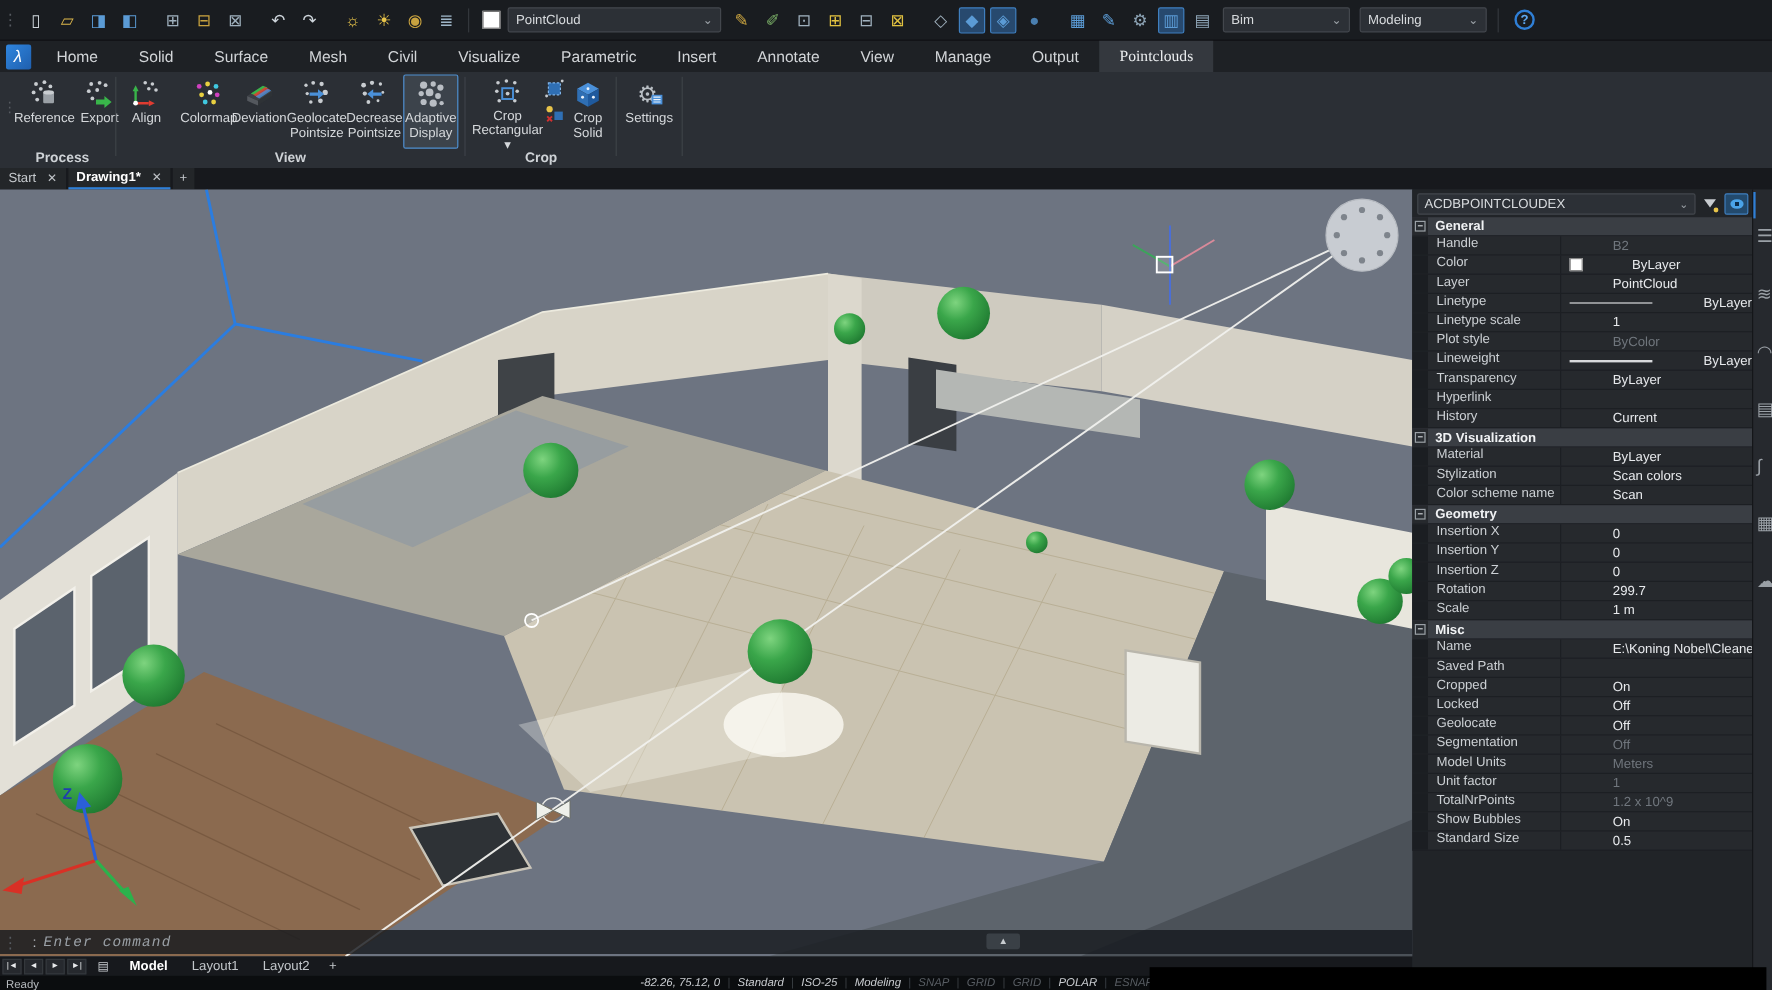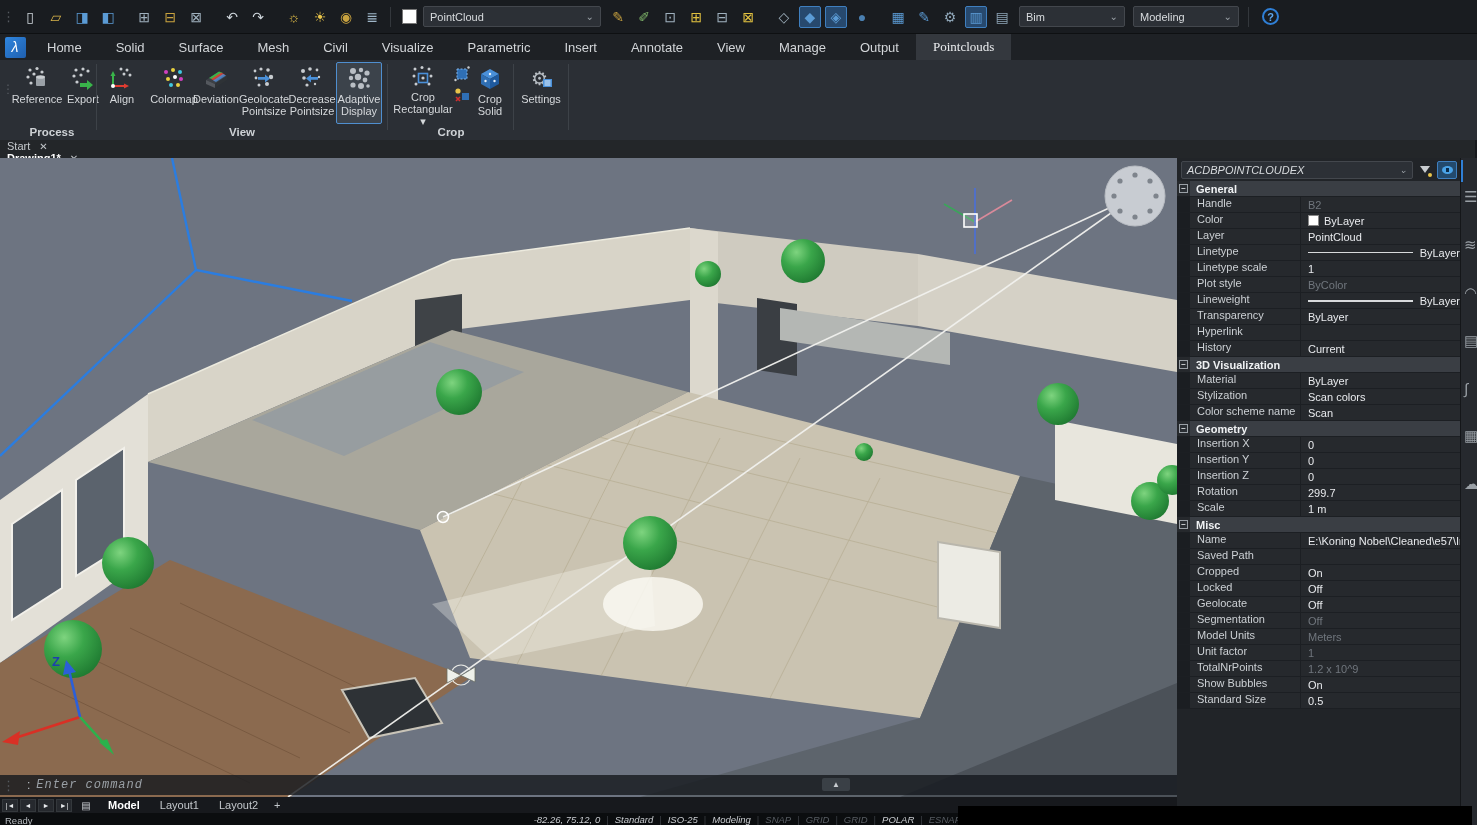--- a/index.html
+++ b/index.html
@@ -40,21 +40,21 @@
           text-align:center;}
   .rbtn{position:absolute;top:2px;width:50px;height:62px;display:flex;flex-direction:column;align-items:center;
         border:1px solid transparent;border-radius:2px;padding-top:2px;cursor:default;}
   .rbtn .ric{height:28px;display:flex;align-items:center;justify-content:center;}
   .rbtn .rlb{font-size:11px;line-height:12px;text-align:center;color:#d5d8db;white-space:pre-line;}
   .rbtn.active{background:#3c434b;border:1px solid #4f8fd0;}
   .minicol{position:absolute;top:6px;width:20px;display:flex;flex-direction:column;gap:4px;align-items:center;}
 
   
   .doctabs{position:absolute;top:140px;left:0;width:1477px;height:18px;background:#17191d;
-           display:flex;align-items:stretch;font-size:11px;flex-direction:column;}
+           display:flex;align-items:stretch;font-size:11px;}
   .dtab{display:flex;align-items:center;padding:0 7px;background:#232629;margin-right:2px;color:#c6cace;position:relative;}
   .dtab.active{color:#fff;font-weight:bold;border-bottom:2px solid #2f7fd6;}
   .dtab .x{margin-left:9px;font-weight:normal;color:#c0c4c8;font-size:10px;}
   .dplus{width:18px;display:flex;align-items:center;justify-content:center;background:#232629;color:#c6cace;}
 
   
   .viewport{position:absolute;top:158px;left:0;width:1177px;height:639px;background:#6d7481;}
 
   
   .cmdbar{position:absolute;top:775px;left:0;width:1177px;height:20px;background:rgba(22,26,30,0.82);
@@ -80,21 +80,21 @@
   .statusbar .ready{position:absolute;left:5px;top:2px;}
   .sfields{position:absolute;right:-300px;top:1px;display:flex;align-items:center;white-space:nowrap;}
   .sfields{right:157px;}
   .sf{padding:0 6px;color:#c9ccd0;font-style:italic;}
   .sf.muted{color:#585d63;text-align:center;}
   .ssep{color:#3a3e43;}
   .blackbox{position:absolute;left:958px;top:806px;width:514px;height:19px;background:#000;z-index:60;}
 
   
   .props{position:absolute;top:158px;left:1177px;width:283px;height:667px;background:#212428;font-size:11px;}
-  .phead{display:flex;align-items:center;height:23px;padding:2px 3px 2px 4px;background:#212428;font-style:italic;}
+  .phead{display:flex;align-items:center;height:23px;padding:2px 3px 2px 4px;background:#212428;}
   .pcombo{flex:1;height:18px;background:#2c3036;border:1px solid #43474d;border-radius:2px;display:flex;
           align-items:center;padding:0 5px;color:#d8dbde;}
   .pcombo .chev{margin-left:auto;color:#9aa0a6;font-size:9px;}
   .pfilter{width:18px;height:18px;display:flex;align-items:center;justify-content:center;position:relative;margin-left:3px;}
   .funnel{width:0;height:0;border-left:5px solid transparent;border-right:5px solid transparent;border-top:7px solid #c8ccd0;}
   .fdot{position:absolute;right:2px;bottom:2px;width:4px;height:4px;background:#e8c44a;border-radius:50%;}
   .peye{width:20px;height:18px;background:#234a6d;border:1px solid #3f7fbf;border-radius:2px;margin-left:3px;
         display:flex;align-items:center;justify-content:center;}
   .eyeball{width:11px;height:8px;background:radial-gradient(circle at 50% 50%,#0c2c4a 0 28%,#4aa3e8 30% 100%);border-radius:50%;}
   .sechdr{display:flex;align-items:center;height:16px;background:#3a3e44;color:#f0f2f4;font-weight:bold;
@@ -104,21 +104,21 @@
   .sechdr .st{padding-left:6px;}
   .prow{display:flex;align-items:flex-start;height:16px;border-bottom:1px solid #1c1f23;background:#26292d;}
   .prow .gut{width:13px;align-self:stretch;background:#1b1e22;}
   .prow .lbl{width:110px;padding-left:7px;color:#ccd0d4;overflow:hidden;white-space:nowrap;}
   .prow .val{flex:1;align-self:stretch;display:flex;align-items:center;padding-left:7px;color:#e8eaed;
              border-left:1px solid #1c1f23;overflow:hidden;white-space:nowrap;}
   .prow .val.muted{color:#70767d;}
   .vswatch{width:11px;height:11px;background:#fff;border:1px solid #888;margin-right:5px;flex:0 0 auto;}
   .vline{flex:1;height:1px;background:#d8dadc;margin-right:7px;}
   .vline.thick{height:2px;}
-  .prow .val .vtxt{flex:0 0 auto;}
+  .prow .val .vtxt{flex:0 0 auto;margin-left:36px;}
 
   
   .rstrip{position:absolute;top:158px;left:1460px;width:17px;height:667px;background:#26292e;
           border-left:1px solid #141619;overflow:hidden;}
   .rsicon{width:26px;margin-top:30px;color:#9aa0a6;font-size:15px;text-align:left;padding-left:3px;}
   .rsacc{position:absolute;left:0;top:2px;width:2px;height:22px;background:#2f7fd6;}
 </style>
 </head>
 <body>
 

